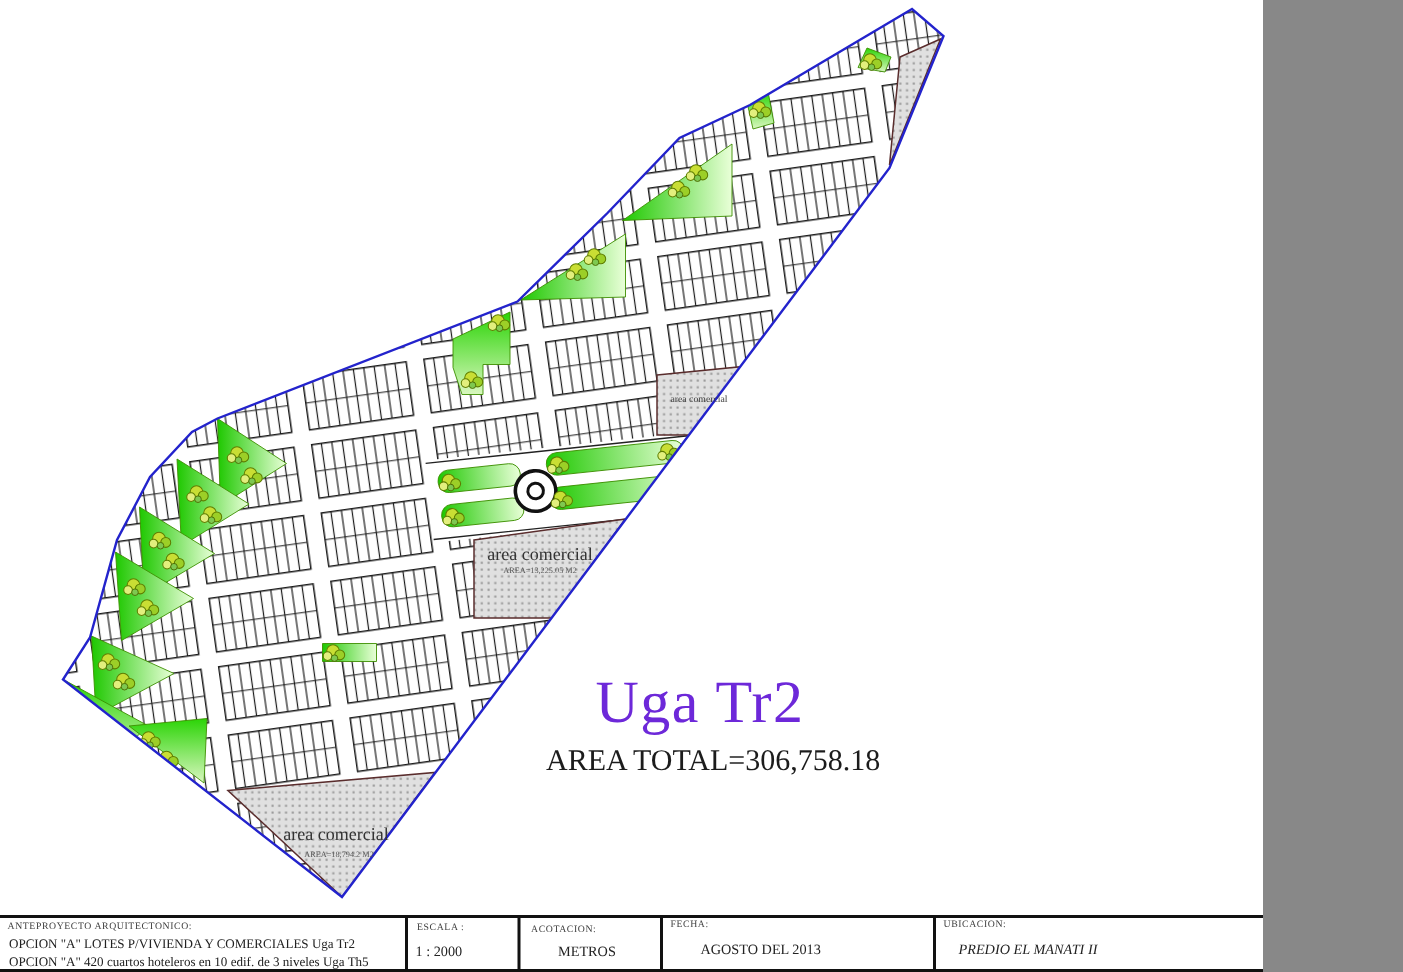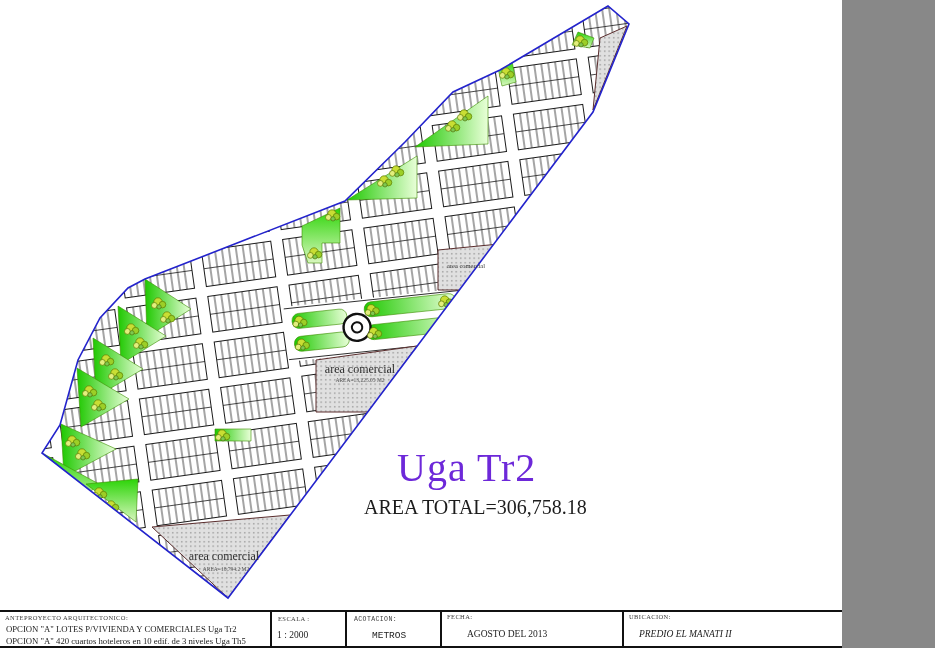--- a/index.html
+++ b/index.html
@@ -148,21 +148,21 @@
   <div class="tblock">
     <div class="tb-cell" style="left:0;width:270px;">
       <div class="tb-cap" style="left:5px;top:2px;">ANTEPROYECTO ARQUITECTONICO:</div>
       <div class="tb-line" style="left:6px;top:12px;">OPCION "A" LOTES P/VIVIENDA Y COMERCIALES Uga Tr2</div>
       <div class="tb-line" style="left:6px;top:24px;">OPCION "A" 420 cuartos hoteleros en 10 edif. de 3 niveles Uga Th5</div>
     </div>
     <div class="tb-cell" style="left:270px;width:75px;">
       <div class="tb-cap" style="left:6px;top:3px;">ESCALA :</div>
       <div class="tb-val" style="left:5px;top:18px;">1 : 2000</div>
     </div>
-    <div class="tb-cell" style="left:345px;width:95px;font-family:Liberation Mono, monospace;">
+    <div class="tb-cell" style="left:345px;width:95px;">
       <div class="tb-cap" style="left:7px;top:4px;">ACOTACION:</div>
       <div class="tb-val" style="left:25px;top:18px;">METROS</div>
     </div>
     <div class="tb-cell" style="left:440px;width:182px;text-align:center;">
       <div class="tb-cap" style="left:5px;top:1px;">FECHA:</div>
       <div class="tb-val" style="left:25px;top:17px;">AGOSTO DEL 2013</div>
     </div>
     <div class="tb-cell" style="left:622px;width:313px;">
       <div class="tb-cap" style="left:5px;top:1px;">UBICACION:</div>
       <div class="tb-val" style="left:15px;top:17px;font-style:italic;">PREDIO EL MANATI II</div>

